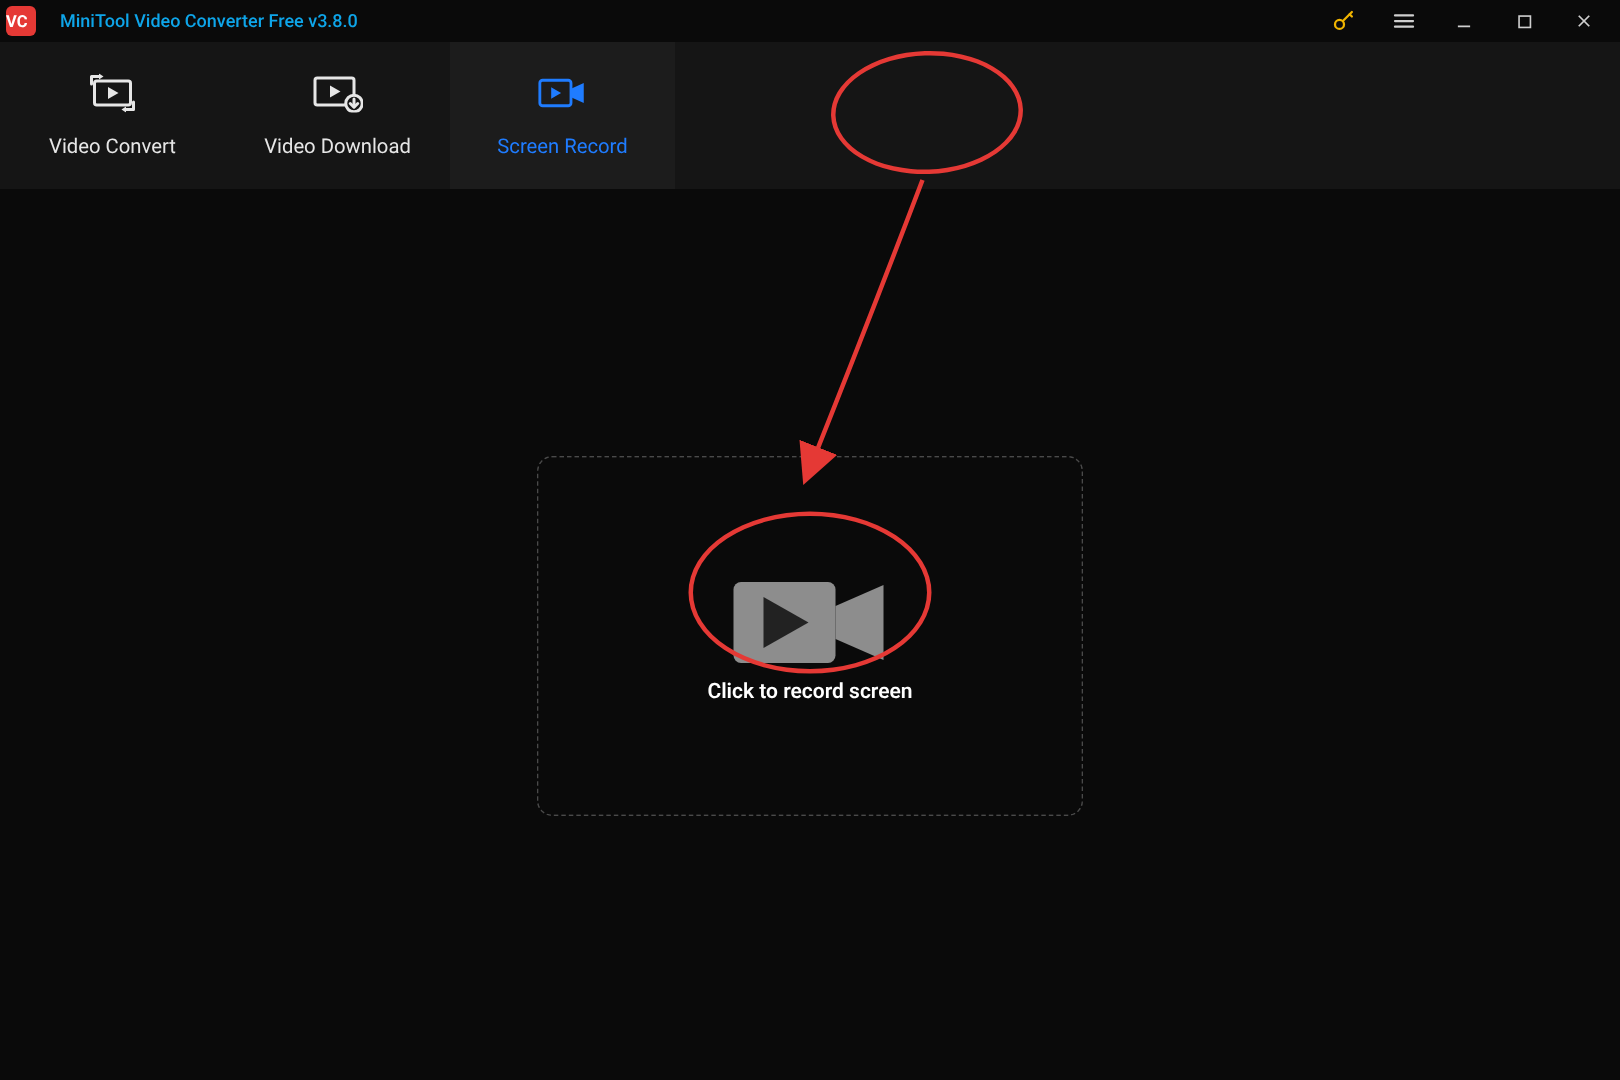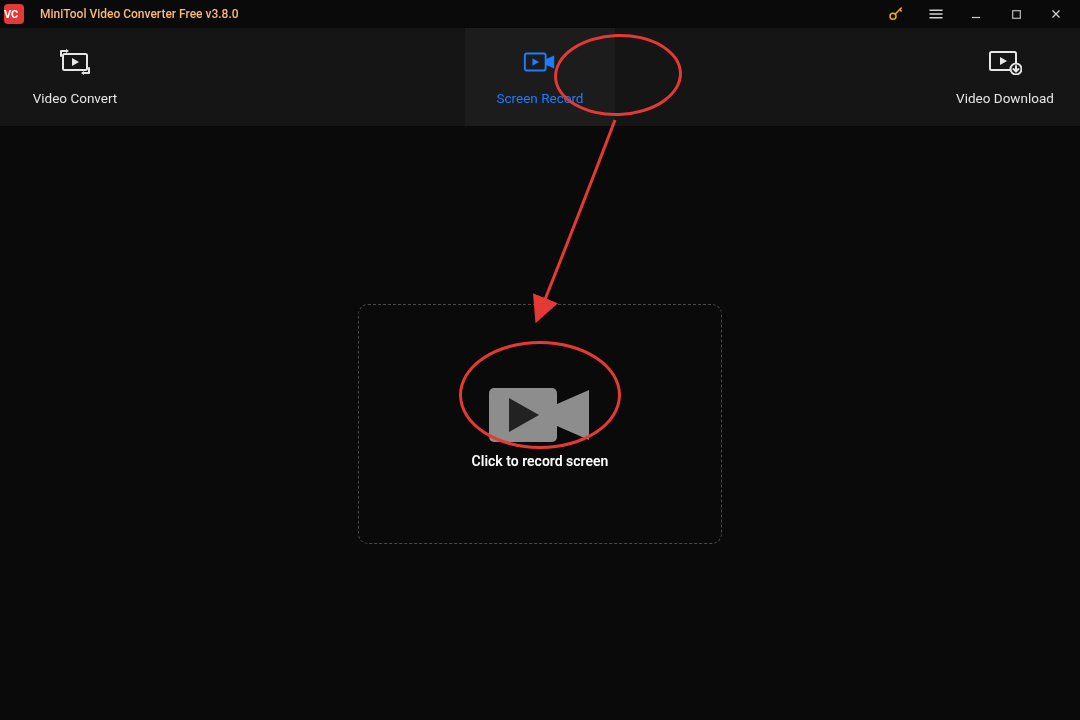--- a/index.html
+++ b/index.html
@@ -1,27 +1,27 @@
 <!DOCTYPE html>
 <html><head>
   <meta charset="utf-8">
   <style>
     * { margin: 0; padding: 0; box-sizing: border-box; font-family: -apple-system, BlinkMacSystemFont, "Segoe UI", Roboto, Arial, sans-serif; }
     body { width: 1080px; height: 720px; background: #0a0a0a; overflow: hidden; position: relative; }
 
     
     .titlebar { height: 28px; background: #0a0a0a; display: flex; align-items: center; padding: 0 4px; }
     .app-logo { width: 20px; height: 20px; background: #e53935; border-radius: 4px; display: flex; align-items: center; margin-right: 6px; color:#fff; font-weight:700; font-size:11px; }
-    .app-title { color: #fdba74; font-size: 12px; font-weight: 500; padding-left: 10px; }
+    .app-title { color: #0ea5e9; font-size: 12px; font-weight: 500; padding-left: 10px; }
     .titlebar-spacer { flex: 1; }
     .titlebar-btn { width: 40px; height: 28px; display:flex; align-items:center; justify-content:center; color:#cfcfcf; }
     .key-icon svg { stroke:#f0b400; }
 
     
-    .header { height: 98px; background: #151515; display: flex; align-items:center; justify-content:space-between; gap: 0; }
+    .header { height: 98px; background: #151515; display: flex; align-items:center; justify-content:flex-start; gap: 0; }
     .tab { width: 150px; height: 98px; display:flex; flex-direction:column; align-items:center; justify-content:center; gap:14px; color:#e6e6e6; cursor:pointer; }
     .tab-icon { width:34px; height:28px; display:flex; align-items:center; justify-content:center; }
     .tab-label { font-size: 13.5px; }
     .tab.active { background:#1c1c1c; color:#1f7cff; }
     .tab.active .tab-label { color:#1f7cff; }
 
     
     .main { position:absolute; top:126px; left:0; right:0; bottom:0; }
 
     .dropzone {
@@ -97,42 +97,42 @@
         <path d="M8 2 L3 2 L3 7"></path>
           <polygon points="8,0 8,4 11,2" fill="#e6e6e6" stroke="none"></polygon>
         <path d="M26 24 L31 24 L31 19"></path>
           <polygon points="26,22 26,26 23,24" fill="#e6e6e6" stroke="none"></polygon>
         <polygon points="14,9 14,17 21,13" fill="#e6e6e6" stroke="none"></polygon>
       </svg>
     </div>
     <div class="tab-label">Video Convert</div>
   </div>
 
-  <div class="tab active">
-    <div class="tab-icon">
-      <svg width="36" height="24" viewBox="0 0 36 24" fill="none" stroke="#1f7cff" stroke-width="2" stroke-linecap="round" stroke-linejoin="round">
-        <rect x="2" y="3" width="22" height="18" rx="2"></rect>
-        <polygon points="10,8 10,16 17,12" fill="#1f7cff" stroke="none"></polygon>
-        <path d="M24 9 L33 5 L33 19 L24 15 Z" fill="#1f7cff" stroke="none"></path>
-      </svg>
-    </div>
-    <div class="tab-label">Screen Record</div>
-  </div>
-
   <div class="tab">
     <div class="tab-icon">
       <svg width="34" height="26" viewBox="0 0 34 26" fill="none" stroke="#e6e6e6" stroke-width="2" stroke-linecap="round" stroke-linejoin="round">
         <rect x="2" y="3" width="26" height="18" rx="1.5"></rect>
         <polygon points="12,8 12,16 19,12" fill="#e6e6e6" stroke="none"></polygon>
         <circle cx="28" cy="20" r="5.5" fill="#151515"></circle>
         <path d="M28 17 L28 22"></path>
           <path d="M25.5 20 L28 22.5 L30.5 20"></path>
       </svg>
     </div>
     <div class="tab-label">Video Download</div>
+  </div>
+
+  <div class="tab active">
+    <div class="tab-icon">
+      <svg width="36" height="24" viewBox="0 0 36 24" fill="none" stroke="#1f7cff" stroke-width="2" stroke-linecap="round" stroke-linejoin="round">
+        <rect x="2" y="3" width="22" height="18" rx="2"></rect>
+        <polygon points="10,8 10,16 17,12" fill="#1f7cff" stroke="none"></polygon>
+        <path d="M24 9 L33 5 L33 19 L24 15 Z" fill="#1f7cff" stroke="none"></path>
+      </svg>
+    </div>
+    <div class="tab-label">Screen Record</div>
   </div>
 
 
 </div>
 
 <div class="main">
 
   <div class="dropzone">
     <div class="record-icon">
       <svg width="110" height="70" viewBox="0 0 110 70">

